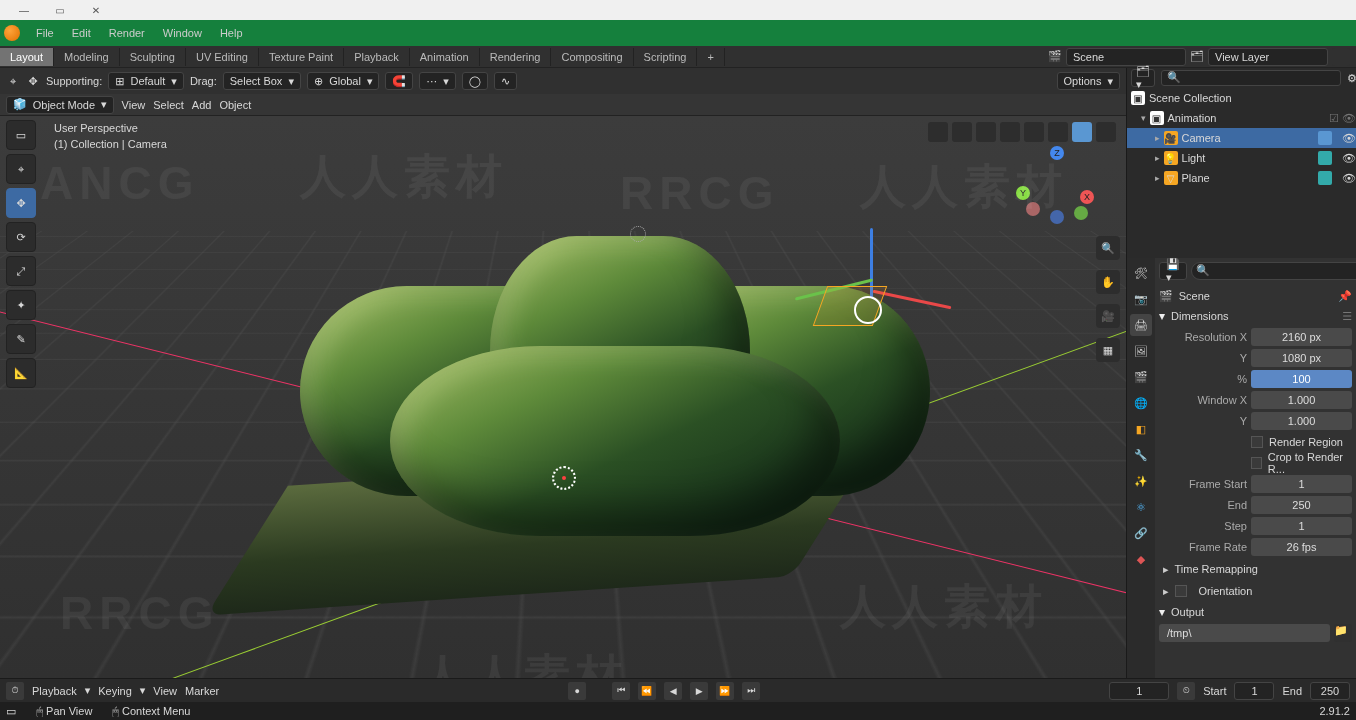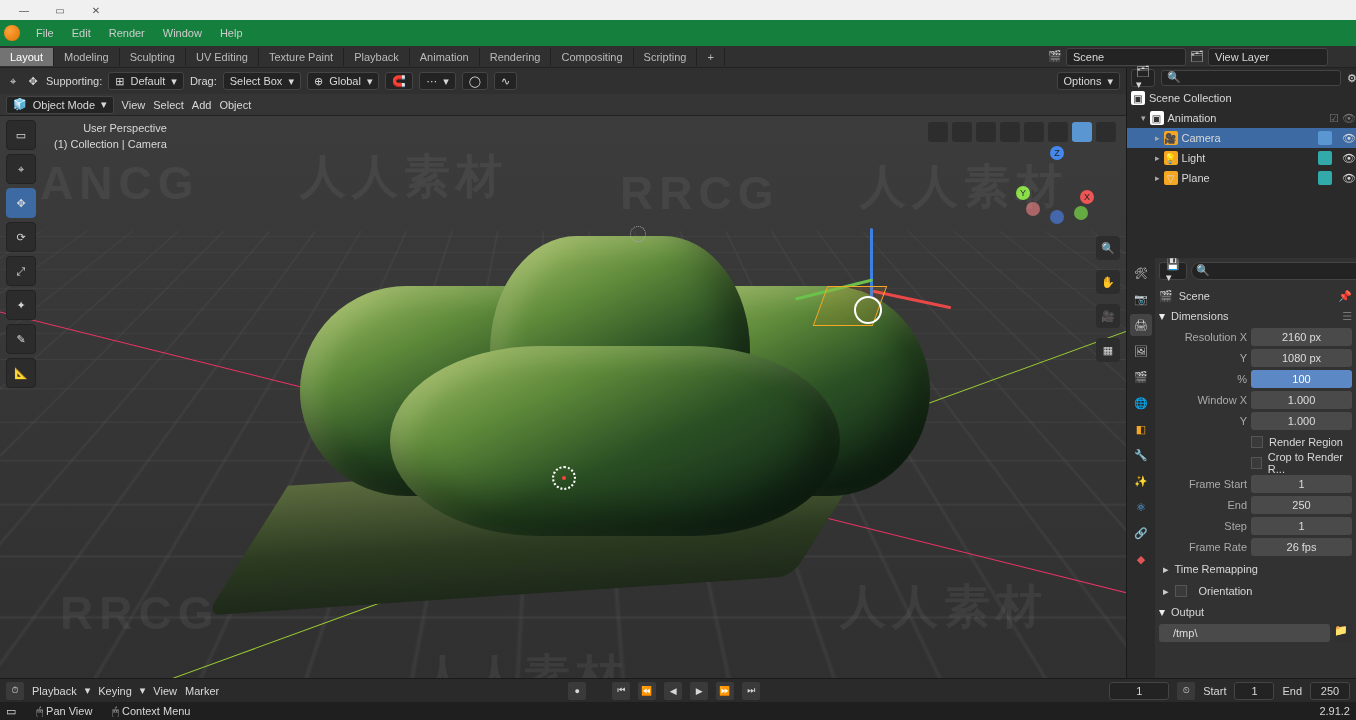--- a/index.html
+++ b/index.html
@@ -14,21 +14,21 @@
 .ws-tab { padding:3px 10px; color:#bbb; border-right:1px solid #222; }
 .ws-tab.active { background:#737373; color:#fff; }
 .ws-right { margin-left:auto; display:flex; align-items:center; gap:4px; padding-right:6px;}
 .ws-field { background:#232323; border:1px solid #444; border-radius:3px; height:18px; padding:1px 6px; display:flex; align-items:center; gap:6px; min-width:120px;}
 .icon-sm { width:14px; height:14px; display:inline-flex; align-items:center; justify-content:center; }
 .body-row { display:flex; height:calc(720px - 20px - 26px - 22px - 24px - 18px); }
 .viewport-area { flex:1; display:flex; flex-direction:column; background:#3a3a3a; position:relative; }
 .vp-header1 { height:26px; background:#303030; display:flex; align-items:center; padding:0 6px; gap:6px; }
 .vp-header2 { height:22px; background:#353535; display:flex; align-items:center; padding:0 6px; gap:8px; border-bottom:1px solid #222;}
 .dd { background:#232323; border:1px solid #444; border-radius:3px; padding:1px 6px; display:flex; align-items:center; gap:6px; height:18px;}
-.viewport { flex:1; position:relative; background:linear-gradient(#3c3c3c,#303030); overflow:hidden;text-align:right; }
+.viewport { flex:1; position:relative; background:linear-gradient(#3c3c3c,#303030); overflow:hidden; }
 .grid-floor { position:absolute; inset:0; background-image:
   repeating-linear-gradient(0deg,transparent,transparent 28px,rgba(90,90,90,.25) 28px,rgba(90,90,90,.25) 29px),
   repeating-linear-gradient(90deg,transparent,transparent 28px,rgba(90,90,90,.25) 28px,rgba(90,90,90,.25) 29px);
   transform:perspective(900px) rotateX(58deg) scale(2.6) translateY(70px); transform-origin:50% 60%; }
 .axis { position:absolute; height:1px; width:2000px; top:370px; left:-300px; }
 .axis.x { background:#e36; transform:rotate(14deg);}
 .axis.y { background:#9c3; transform:rotate(-20deg);}
 .terrain { position:absolute; left:200px; top:120px; width:700px; height:400px; }
 .terrain .base { position:absolute; bottom:40px; left:60px; width:560px; height:130px;
   background:linear-gradient(#5b6b3e,#2b3a20 60%,#1e291a);
@@ -392,21 +392,21 @@
           </div>
         <div class="prop-row">
             <div class="lbl">Frame Rate</div>
             <div class="val">26 fps</div>
           </div>
 
         <div class="sec-collapsed">▸ <span>Time Remapping</span></div>
         <div class="sec-collapsed">▸ <div class="chk"></div><span>Orientation</span></div>
         <div class="panel-head">▾ <span>Output</span></div>
         <div class="prop-row">
-            <div class="val" style="text-align:left;padding:0 14px;justify-content:flex-start">/tmp\</div>
+            <div class="val" style="text-align:left;padding:0 8px;justify-content:flex-start">/tmp\</div>
             <div class="half-btn" style="margin-left:4px">📁</div>
           </div>
       </div>
     </div>
   </div>
 </div>
 
 <div class="timeline">
   <div class="tl-btn">⏱</div>
   <span class="mi">Playback</span>

